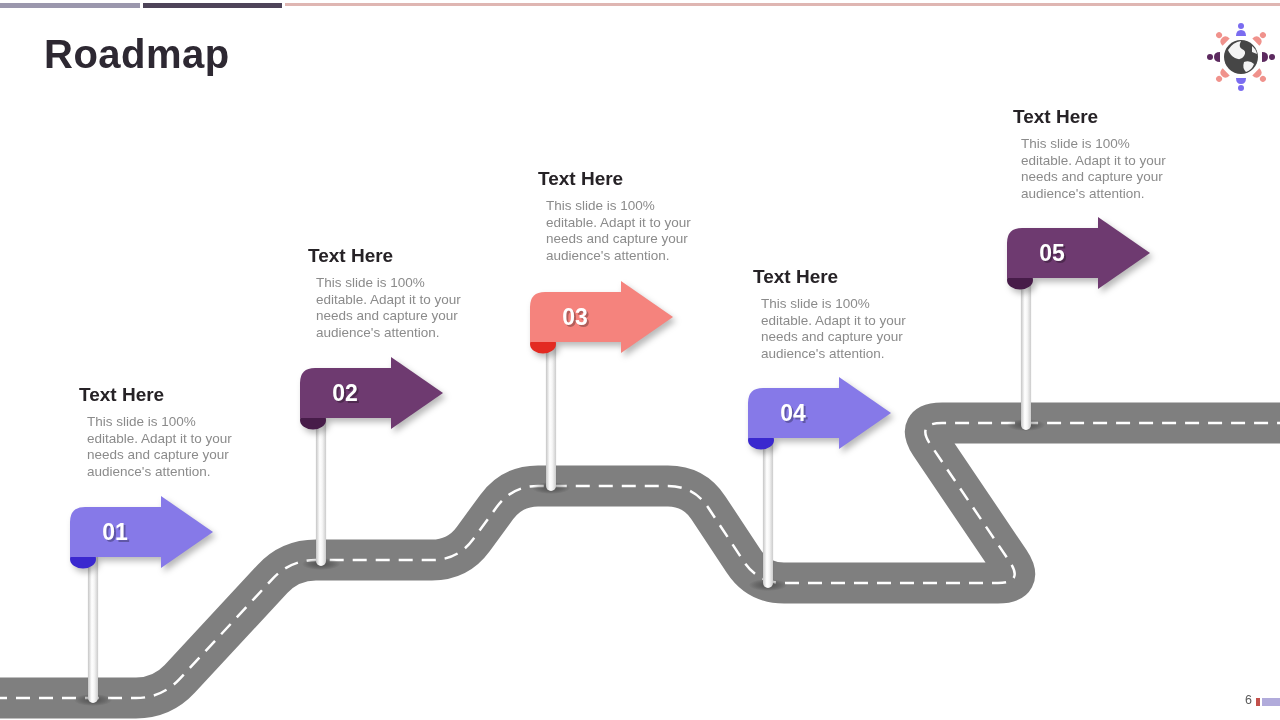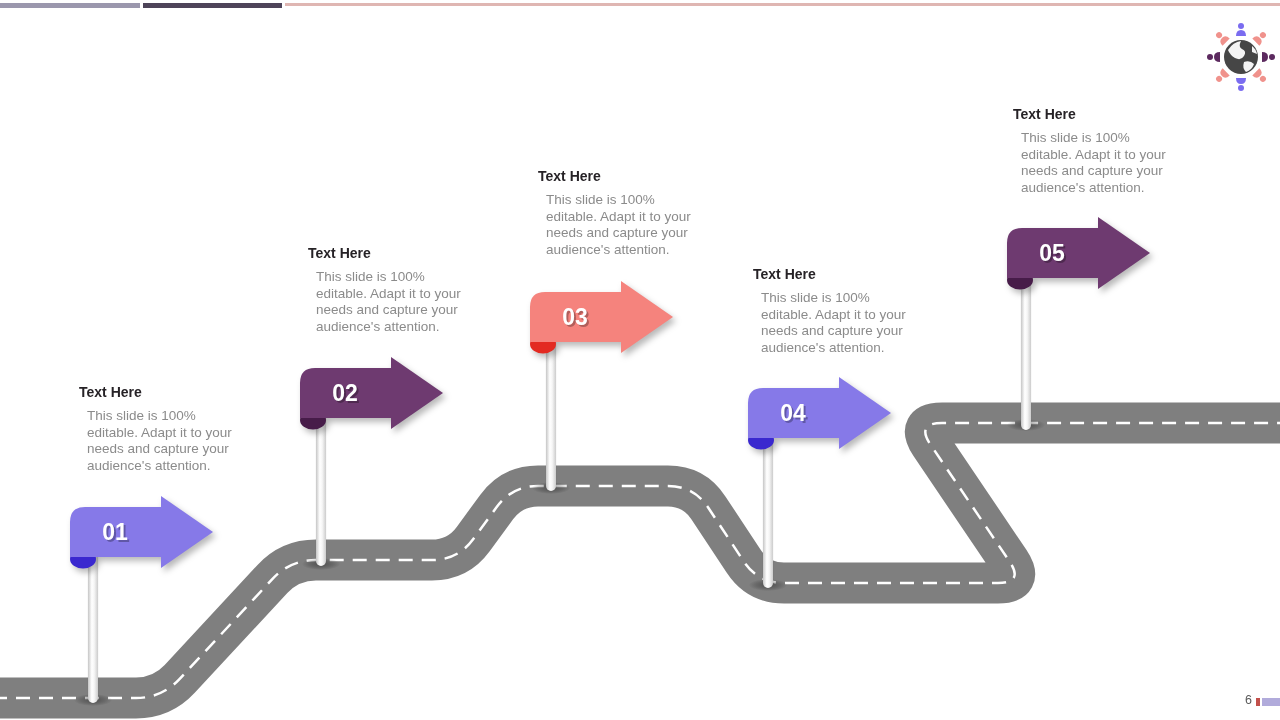--- a/index.html
+++ b/index.html
@@ -19,21 +19,21 @@
 
   
   .logo{position:absolute;left:1206px;top:22px;width:70px;height:70px;}
 
   
   #road-svg{position:absolute;left:0;top:0;width:1280px;height:720px;}
 
   
   .milestone{position:absolute;inset:0;pointer-events:none;}
   .ms-text{position:absolute;width:170px;}
-  .ms-text h3{margin:0 0 6px 0;font-size:14px;color:#262226;font-weight:bold;}
+  .ms-text h3{margin:0 0 6px 0;font-size:19px;color:#262226;font-weight:bold;}
   .ms-text p{margin:8px;font-size:13.5px;line-height:16.5px;color:#8b8b8b;}
 
   .pole{position:absolute;width:10px;border-radius:0 0 5px 5px;
     background:linear-gradient(to right,#c6c6c6,#ffffff 38%,#f6f6f6 62%,#cccccc);
     box-shadow:0 0 1px rgba(0,0,0,.25);}
   .pole-shadow{position:absolute;width:38px;height:12px;border-radius:50%;
     background:radial-gradient(ellipse at center,rgba(40,40,40,.55) 0%,rgba(40,40,40,.25) 45%,rgba(40,40,40,0) 72%);}
 
   .sign{position:absolute;width:150px;height:80px;overflow:visible;
     filter:drop-shadow(3px 4px 3px rgba(0,0,0,.28));}
@@ -77,20 +77,21 @@
 </style>
 </head>
 <body>
 
 <div id="slide">
 
   <div class="topbar" id="topbar-1" style="background: rgb(155, 151, 173);"></div>
   <div class="topbar" id="topbar-2" style="background: rgb(78, 68, 89);"></div>
   <div class="topbar" id="topbar-3" style="background: rgb(223, 182, 178);"></div>
 
+  <div class="page-title">Roadmap</div>
 
   <svg class="logo" viewBox="0 0 70 70">
     <g id="logo-people">
         <g transform="translate(35 35) rotate(0)">
           <circle cx="0" cy="-31" r="3" fill="#7a6cf0"></circle>
           <path d="M-5 -21 Q-5 -27 0 -27 Q5 -27 5 -21 Z" fill="#7a6cf0"></path>
         </g>
         <g transform="translate(35 35) rotate(45)">
           <circle cx="0" cy="-31" r="3" fill="#f0928c"></circle>
           <path d="M-5 -21 Q-5 -27 0 -27 Q5 -27 5 -21 Z" fill="#f0928c"></path>

